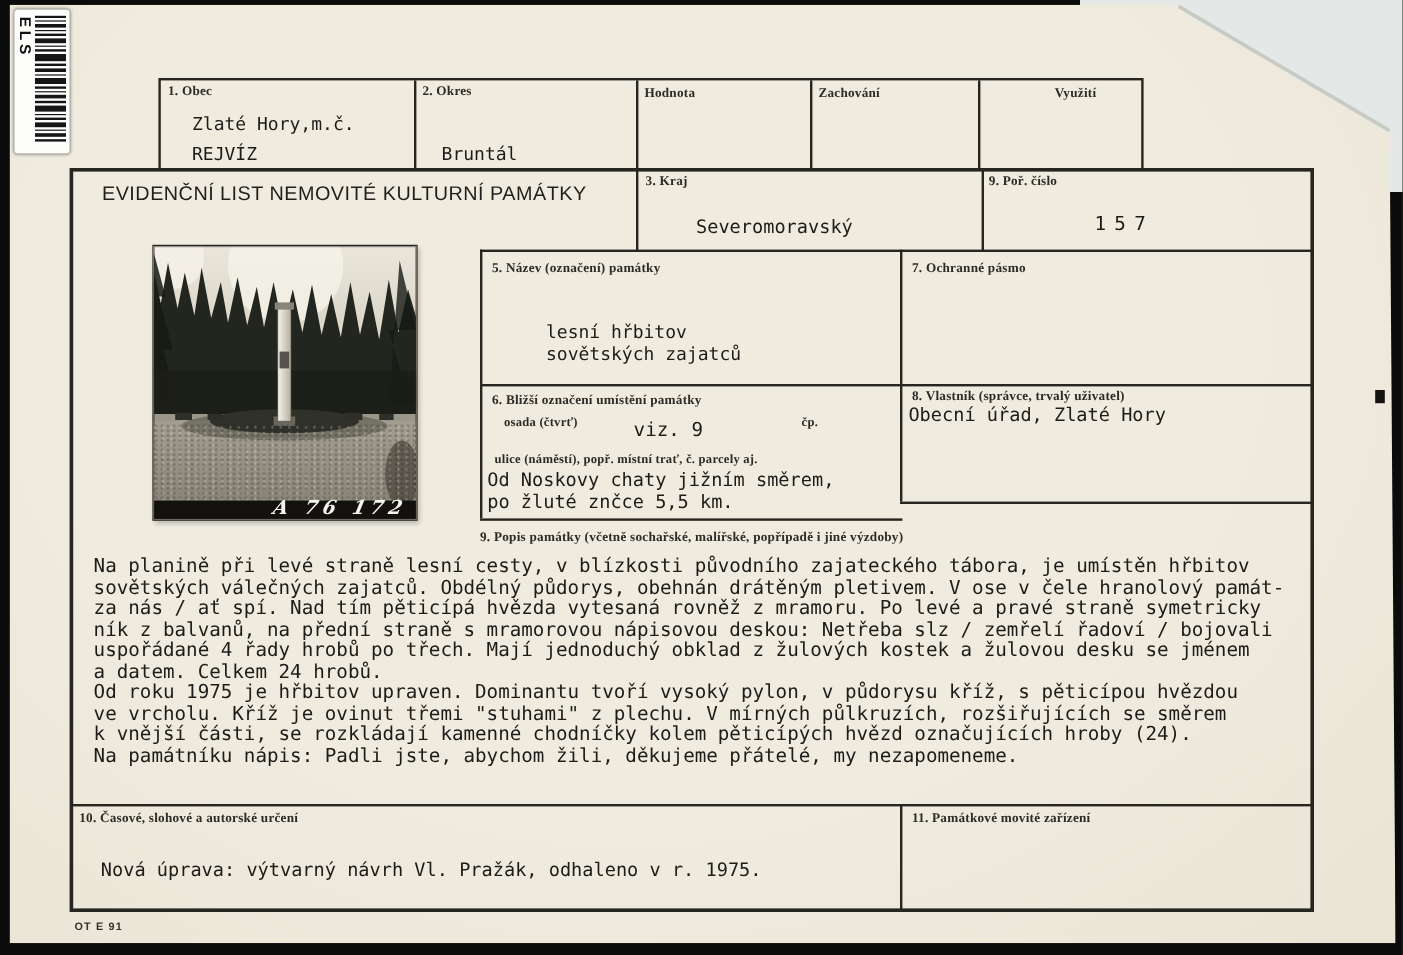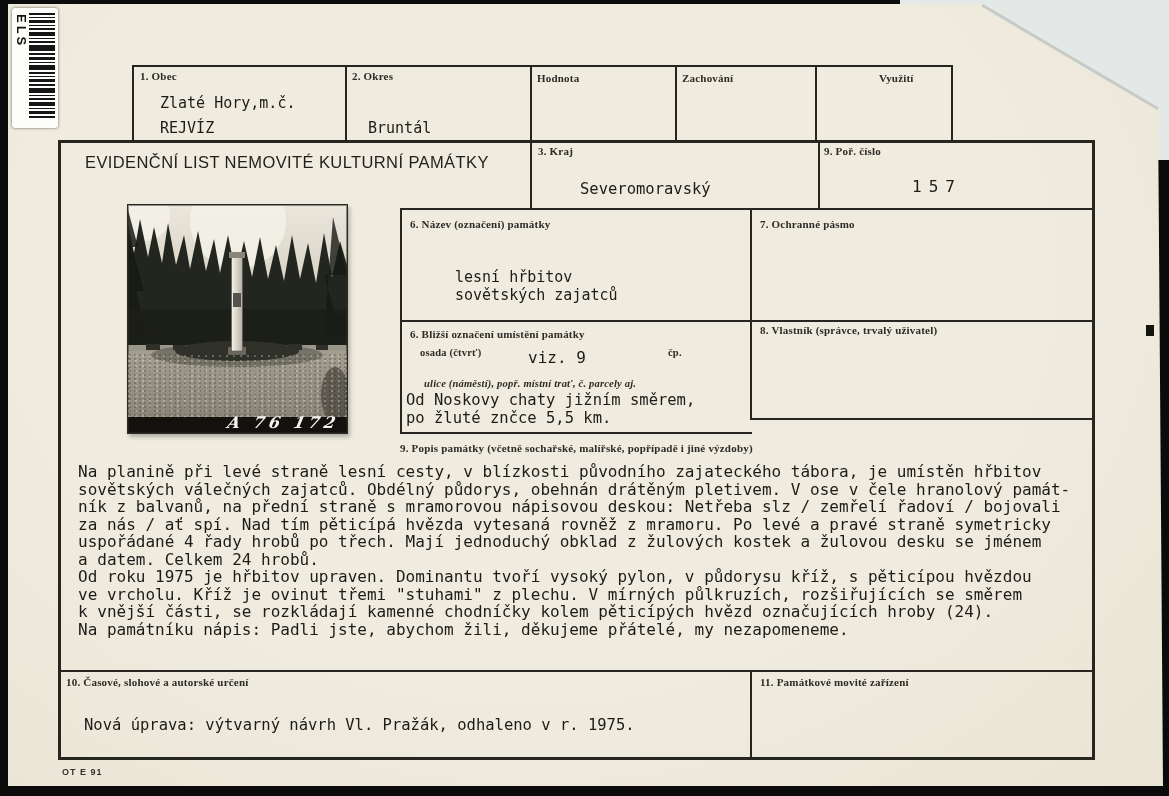--- a/index.html
+++ b/index.html
@@ -141,35 +141,36 @@
   <div class="tw" style="left:580px;top:180px;font-size:15.5px;">Severomoravský</div>
   <div class="lbl" style="left:824px;top:145px;">9. Poř. číslo</div>
   <div class="tw" style="left:912px;top:177px;font-size:16px;letter-spacing:7px;">157</div>
 
   <div class="vline" style="left:400px;top:208px;height:224px;"></div>
   <div class="vline" style="left:750px;top:208px;height:210px;"></div>
   <div class="hline" style="left:400px;top:320px;width:694px;"></div>
   <div class="hline" style="left:400px;top:432px;width:352px;"></div>
   <div class="hline" style="left:750px;top:418px;width:344px;"></div>
 
-  <div class="lbl" style="left:410px;top:218px;">6. Název (označení) památky</div>
+  <div class="lbl" style="left:410px;top:218px;">5. Název (označení) památky</div>
   <div class="tw" style="left:455px;top:268px;font-size:15px;">lesní hřbitov</div>
   <div class="tw" style="left:455px;top:286px;font-size:15px;">sovětských zajatců</div>
 
   <div class="lbl" style="left:760px;top:218px;">7. Ochranné pásmo</div>
 
   <div class="lbl" style="left:410px;top:328px;">6. Bližší označení umístění památky</div>
   <div class="lbl small" style="left:420px;top:347px;">osada (čtvrť)</div>
   <div class="tw" style="left:512px;top:348px;font-size:16px;margin-left:16px;">viz. 9</div>
   <div class="lbl small" style="left:668px;top:347px;">čp.</div>
-  <div class="lbl small" style="left:424px;top:378px;font-style:italic;">ulice (náměstí), popř. místní trať, č. parcely aj.</div>
+  <div class="lbl small" style="left:412px;top:378px;">ulice (náměstí), popř. místní trať, č. parcely aj.</div>
   <div class="tw" style="left:406px;top:391px;font-size:15.5px;">Od Noskovy chaty jižním směrem,</div>
   <div class="tw" style="left:406px;top:409px;font-size:15.5px;">po žluté znčce 5,5 km.</div>
 
   <div class="lbl" style="left:760px;top:324px;">8. Vlastník (správce, trvalý uživatel)</div>
+  <div class="tw" style="left:757px;top:337px;font-size:15.5px;">Obecní úřad, Zlaté Hory</div>
 
   <div class="photo">
     <svg width="219" height="228" viewBox="0 0 219 228" preserveAspectRatio="none">
       <defs>
         <linearGradient id="sky" x1="0" y1="0" x2="0" y2="1">
           <stop offset="0" stop-color="#eae6db"></stop>
             <stop offset="1" stop-color="#c8c2b4"></stop>
         </linearGradient>
         <linearGradient id="ground" x1="0" y1="0" x2="0" y2="1">
           <stop offset="0" stop-color="#a49e90"></stop>
@@ -204,22 +205,22 @@
       <rect x="0" y="0" width="219" height="228" fill="none" stroke="#2b2a24" stroke-width="2" opacity="0.5"></rect>
     </svg>
     <div class="photo-speckle"></div>
     <div class="photo-number">A 76 172</div>
   </div>
 
   <div class="lbl" style="left:400px;top:442px;">9. Popis památky (včetně sochařské, malířské, popřípadě i jiné výzdoby)</div>
   <div style="position:absolute;left:78px;top:463px;">
     <div class="tw desc-line" style="position:static;">Na planině při levé straně lesní cesty, v blízkosti původního zajateckého tábora, je umístěn hřbitov</div>
     <div class="tw desc-line" style="position:static;">sovětských válečných zajatců. Obdélný půdorys, obehnán drátěným pletivem. V ose v čele hranolový památ-</div>
+    <div class="tw desc-line" style="position:static;">za nás / ať spí. Nad tím pěticípá hvězda vytesaná rovněž z mramoru. Po levé a pravé straně symetricky</div>
     <div class="tw desc-line" style="position:static;">ník z balvanů, na přední straně s mramorovou nápisovou deskou: Netřeba slz / zemřelí řadoví / bojovali</div>
-    <div class="tw desc-line" style="position:static;">za nás / ať spí. Nad tím pěticípá hvězda vytesaná rovněž z mramoru. Po levé a pravé straně symetricky</div>
     <div class="tw desc-line" style="position:static;">uspořádané 4 řady hrobů po třech. Mají jednoduchý obklad z žulových kostek a žulovou desku se jménem</div>
     <div class="tw desc-line" style="position:static;">a datem. Celkem 24 hrobů.</div>
     <div class="tw desc-line" style="position:static;">Od roku 1975 je hřbitov upraven. Dominantu tvoří vysoký pylon, v půdorysu kříž, s pěticípou hvězdou</div>
     <div class="tw desc-line" style="position:static;">ve vrcholu. Kříž je ovinut třemi "stuhami" z plechu. V mírných půlkruzích, rozšiřujících se směrem</div>
     <div class="tw desc-line" style="position:static;">k vnější části, se rozkládají kamenné chodníčky kolem pěticípých hvězd označujících hroby (24).</div>
     <div class="tw desc-line" style="position:static;">Na památníku nápis: Padli jste, abychom žili, děkujeme přátelé, my nezapomeneme.</div>
   </div>
 
   <div class="hline" style="left:60px;top:670px;width:1033px;"></div>
   <div class="vline" style="left:750px;top:670px;height:88px;"></div>

